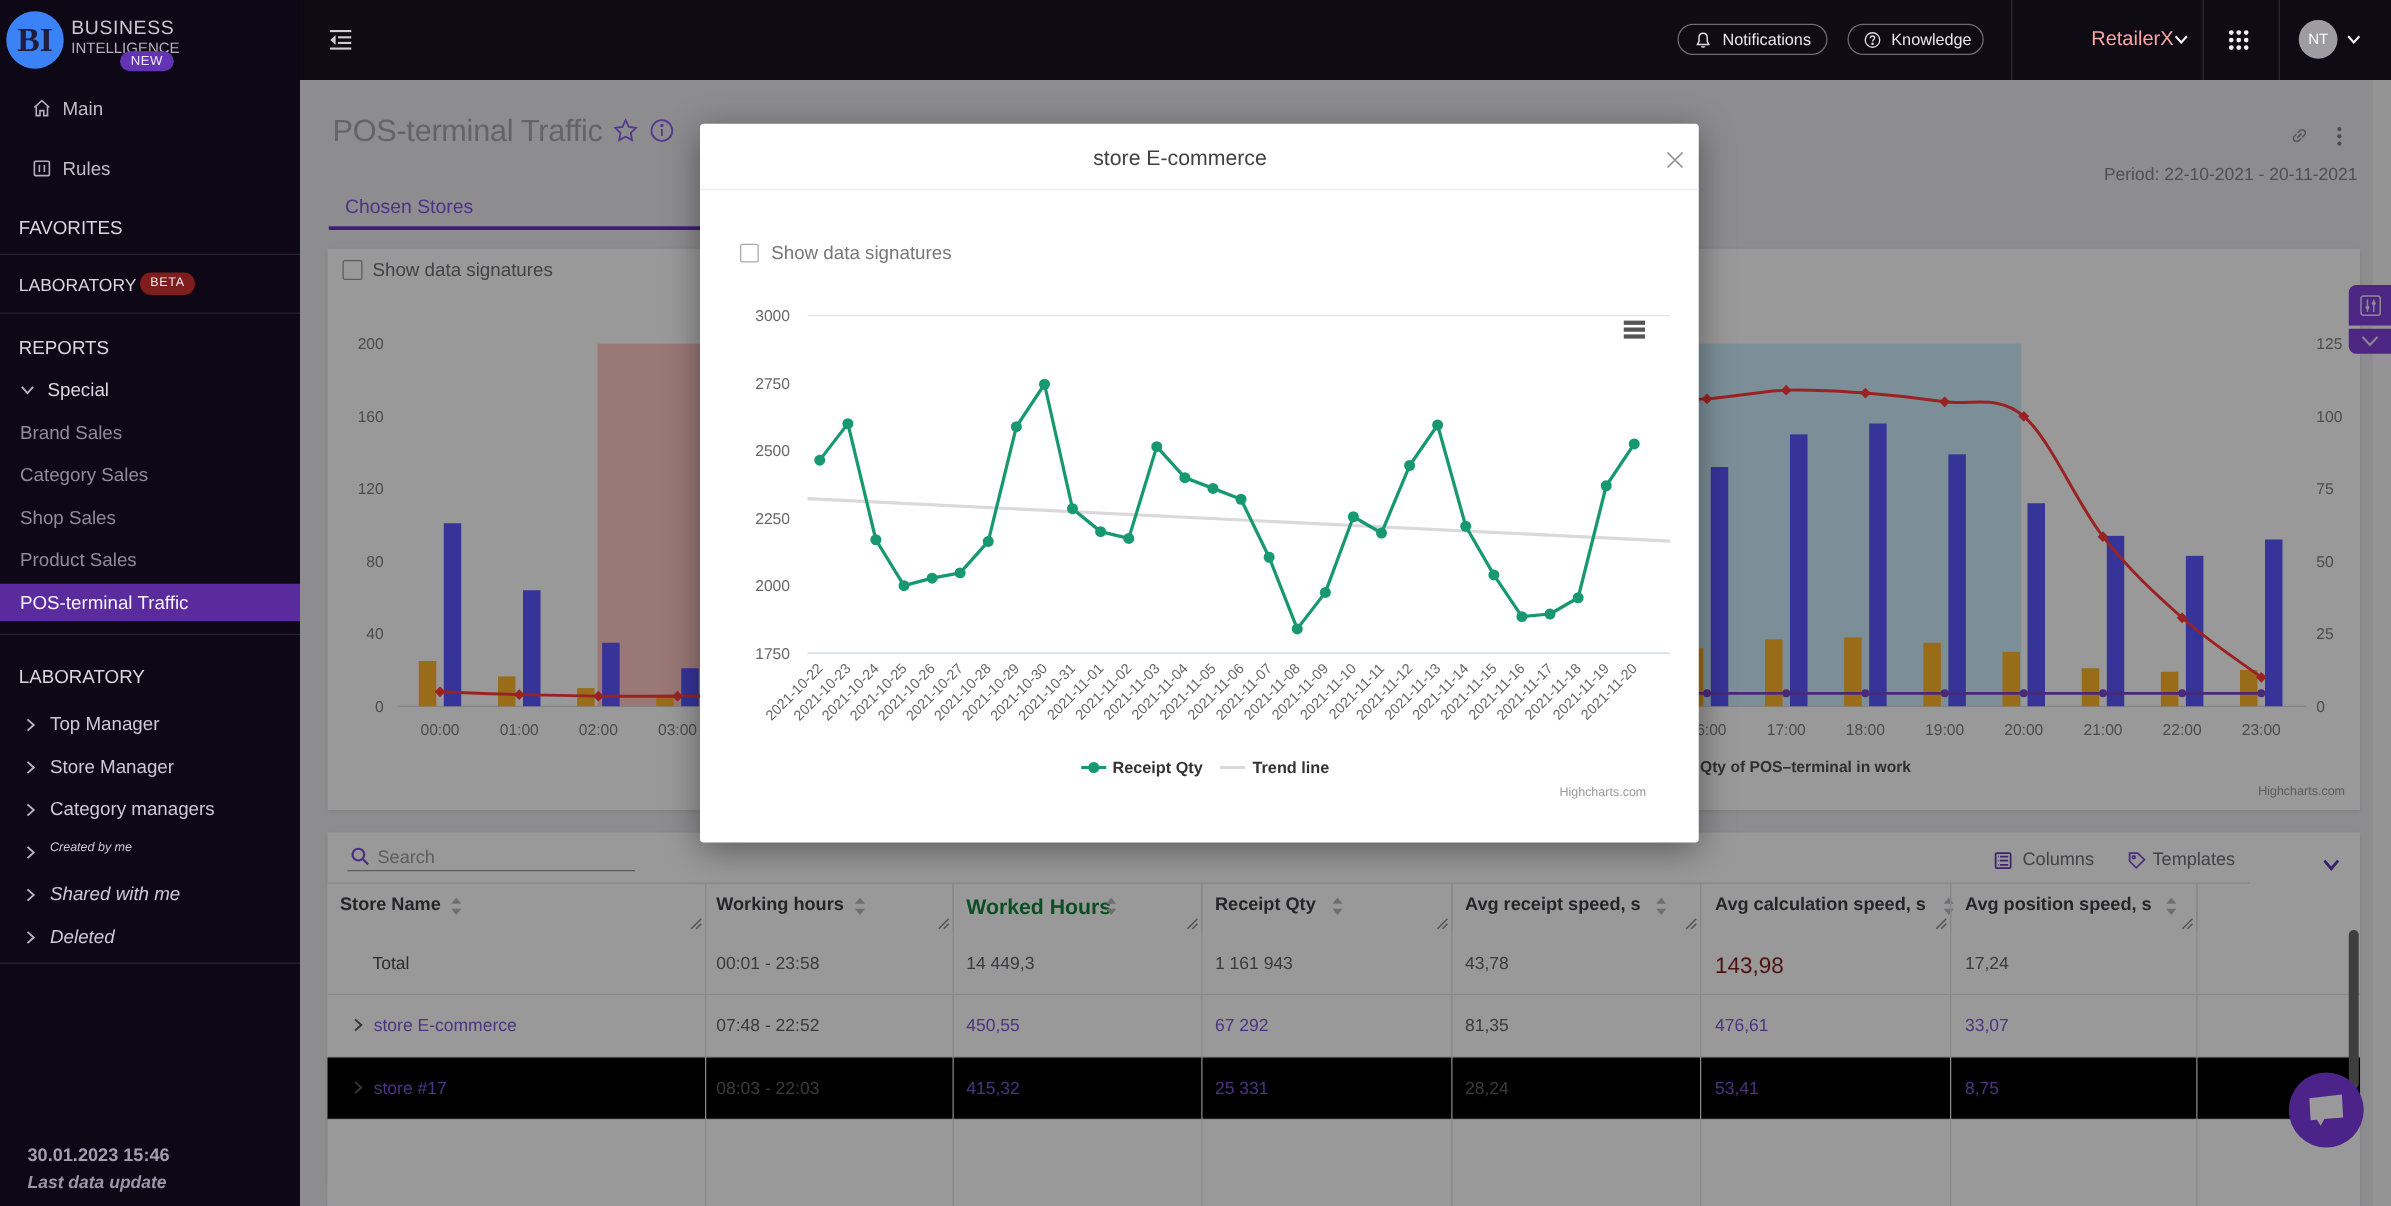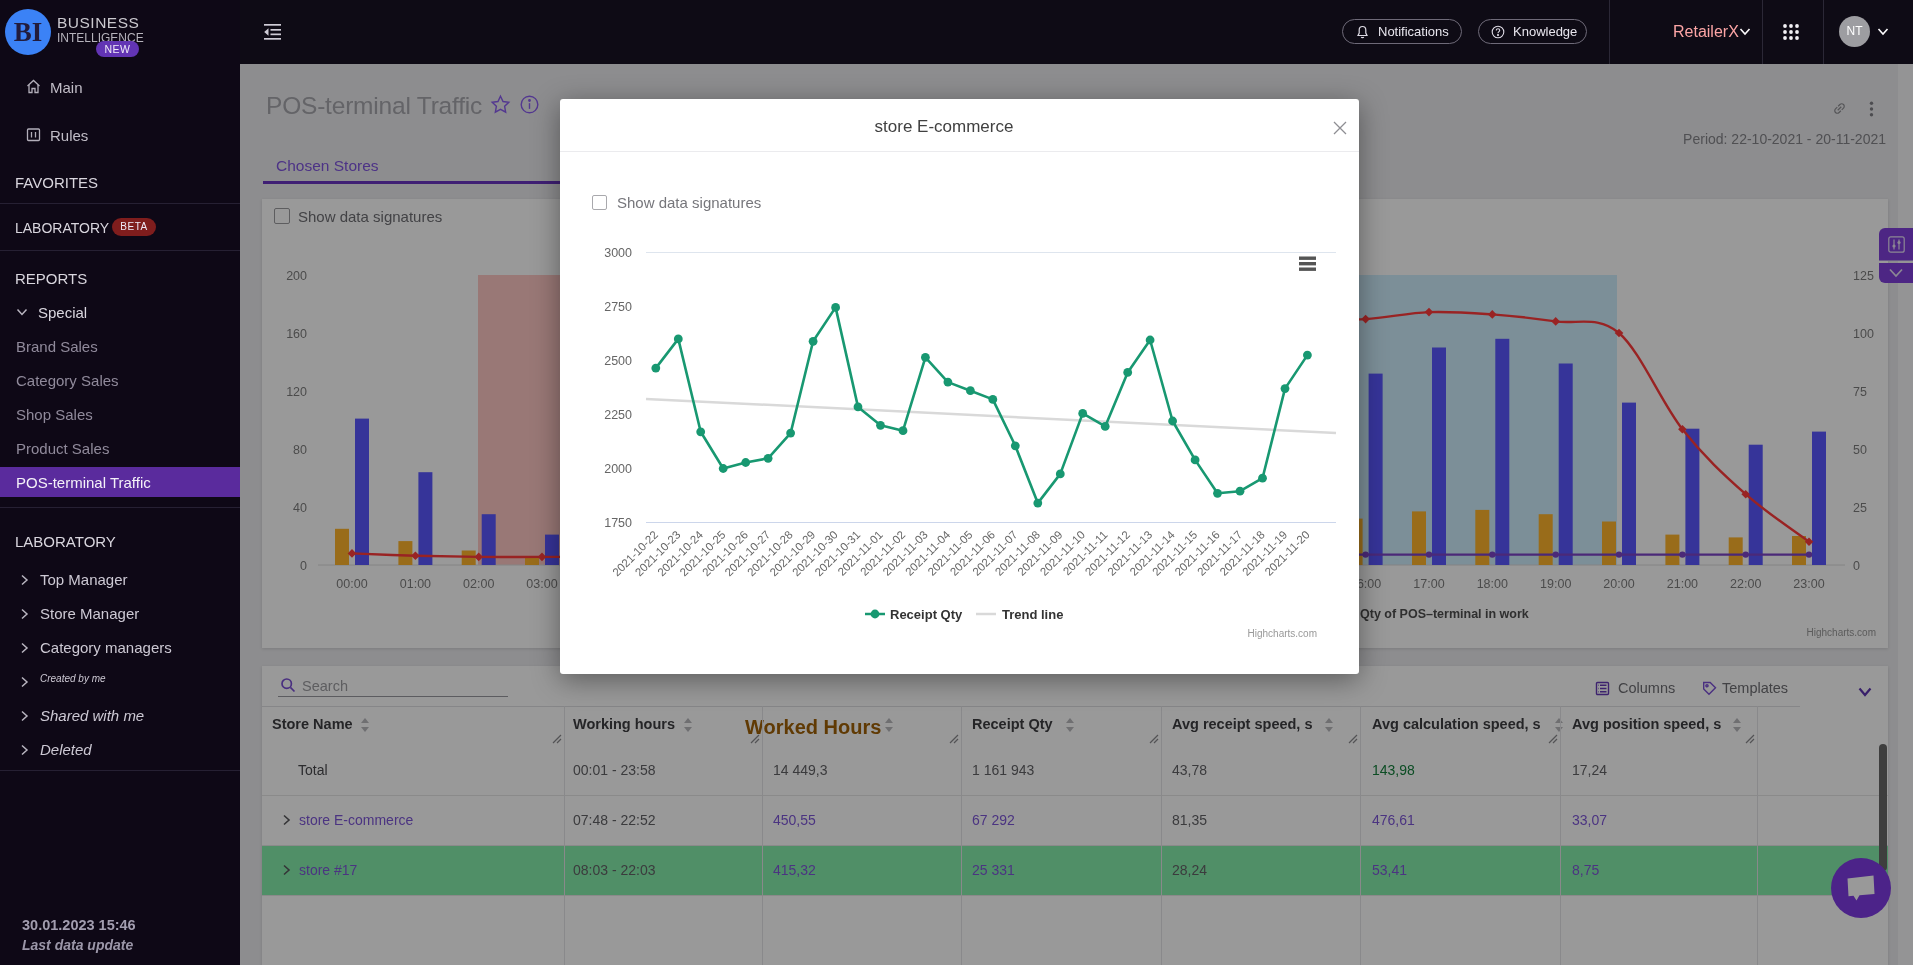--- a/index.html
+++ b/index.html
@@ -319,21 +319,21 @@
     <span style="position:absolute;left:10px;top:9px;font-size:14.5px;font-weight:bold;color:#3e3e42">Store Name</span>
 <svg style="position:absolute;left:98px;top:10px" width="10" height="16" viewBox="0 0 10 16">
         <path d="M5 1 L9 6 L1 6 Z" fill="#b9b9bd"></path>
         <path d="M5 15 L9 10 L1 10 Z" fill="#b9b9bd"></path>
       </svg>
 <span style="position:absolute;left:311px;top:9px;font-size:14.5px;font-weight:bold;color:#3e3e42">Working hours</span>
 <svg style="position:absolute;left:421px;top:10px" width="10" height="16" viewBox="0 0 10 16">
         <path d="M5 1 L9 6 L1 6 Z" fill="#b9b9bd"></path>
         <path d="M5 15 L9 10 L1 10 Z" fill="#b9b9bd"></path>
       </svg>
-<span style="position:absolute;left:483px;top:9px;font-size:20px;font-weight:bold;color:#a16207">Worked Hours</span>
+<span style="position:absolute;left:511px;top:9px;font-size:17px;font-weight:bold;color:#15803d">Worked Hours</span>
 <svg style="position:absolute;left:622px;top:10px" width="10" height="16" viewBox="0 0 10 16">
         <path d="M5 1 L9 6 L1 6 Z" fill="#b9b9bd"></path>
         <path d="M5 15 L9 10 L1 10 Z" fill="#b9b9bd"></path>
       </svg>
 <span style="position:absolute;left:710px;top:9px;font-size:14.5px;font-weight:bold;color:#3e3e42">Receipt Qty</span>
 <svg style="position:absolute;left:803px;top:10px" width="10" height="16" viewBox="0 0 10 16">
         <path d="M5 1 L9 6 L1 6 Z" fill="#b9b9bd"></path>
         <path d="M5 15 L9 10 L1 10 Z" fill="#b9b9bd"></path>
       </svg>
 <span style="position:absolute;left:910px;top:9px;font-size:14.5px;font-weight:bold;color:#3e3e42">Avg receipt speed, s</span>
@@ -380,36 +380,36 @@
         <path d="M9 1 L1 9 M9 5 L5 9" stroke="#8a8a8e" stroke-width="1.2" fill="none"></path>
       </svg>
   </div>
 
 <div class="abs" style="left:22px;top:681.5px;width:1626px;height:50px;border-bottom:1px solid #e7e7e7;background:#fff">
       <span class="abs" style="left:36px;top:16px;font-size:14px;color:#4a4a4e">Total</span>
       <span class="abs" style="left:311px;top:16px;font-size:14px;color:#636367">00:01 - 23:58</span>
       <span class="abs" style="left:511px;top:16px;font-size:14px;color:#636367">14 449,3</span>
       <span class="abs" style="left:710px;top:16px;font-size:14px;color:#636367">1 161 943</span>
       <span class="abs" style="left:910px;top:16px;font-size:14px;color:#636367">43,78</span>
-      <span class="abs" style="left:1110px;top:16px;font-size:14px;color:#15803d">143,98</span>
+      <span class="abs" style="left:1110px;top:16px;font-size:18px;color:#7f1d1d">143,98</span>
       <span class="abs" style="left:1310px;top:16px;font-size:14px;color:#636367">17,24</span>
     </div>
 <div class="abs" style="left:22px;top:731.5px;width:1626px;height:50px;border-bottom:1px solid #e7e7e7;background:#fff">
       <svg class="abs" style="left:15px;top:15px" width="18" height="18" viewBox="0 0 18 18">
         <path d="M7 4.5 L12 9 L7 13.5" fill="none" stroke="#58585c" stroke-width="1.6"></path>
       </svg>
       <span class="abs" style="left:37px;top:16px;font-size:14px;color:#7e57d8">store E-commerce</span>
       <span class="abs" style="left:311px;top:16px;font-size:14px;color:#636367">07:48 - 22:52</span>
       <span class="abs" style="left:511px;top:16px;font-size:14px;color:#7e57d8">450,55</span>
       <span class="abs" style="left:710px;top:16px;font-size:14px;color:#7e57d8">67 292</span>
       <span class="abs" style="left:910px;top:16px;font-size:14px;color:#636367">81,35</span>
       <span class="abs" style="left:1110px;top:16px;font-size:14px;color:#7e57d8">476,61</span>
       <span class="abs" style="left:1310px;top:16px;font-size:14px;color:#7e57d8">33,07</span>
     </div>
-<div class="abs" style="left:22px;top:781.5px;width:1626px;height:50px;border-bottom:1px solid #e7e7e7;background:#86efac">
+<div class="abs" style="left:22px;top:781.5px;width:1626px;height:50px;border-bottom:1px solid #e7e7e7;background:#000000">
       <svg class="abs" style="left:15px;top:15px" width="18" height="18" viewBox="0 0 18 18">
         <path d="M7 4.5 L12 9 L7 13.5" fill="none" stroke="#58585c" stroke-width="1.6"></path>
       </svg>
       <span class="abs" style="left:37px;top:16px;font-size:14px;color:#7e57d8">store #17</span>
       <span class="abs" style="left:311px;top:16px;font-size:14px;color:#636367">08:03 - 22:03</span>
       <span class="abs" style="left:511px;top:16px;font-size:14px;color:#7e57d8">415,32</span>
       <span class="abs" style="left:710px;top:16px;font-size:14px;color:#7e57d8">25 331</span>
       <span class="abs" style="left:910px;top:16px;font-size:14px;color:#636367">28,24</span>
       <span class="abs" style="left:1110px;top:16px;font-size:14px;color:#7e57d8">53,41</span>
       <span class="abs" style="left:1310px;top:16px;font-size:14px;color:#7e57d8">8,75</span>

